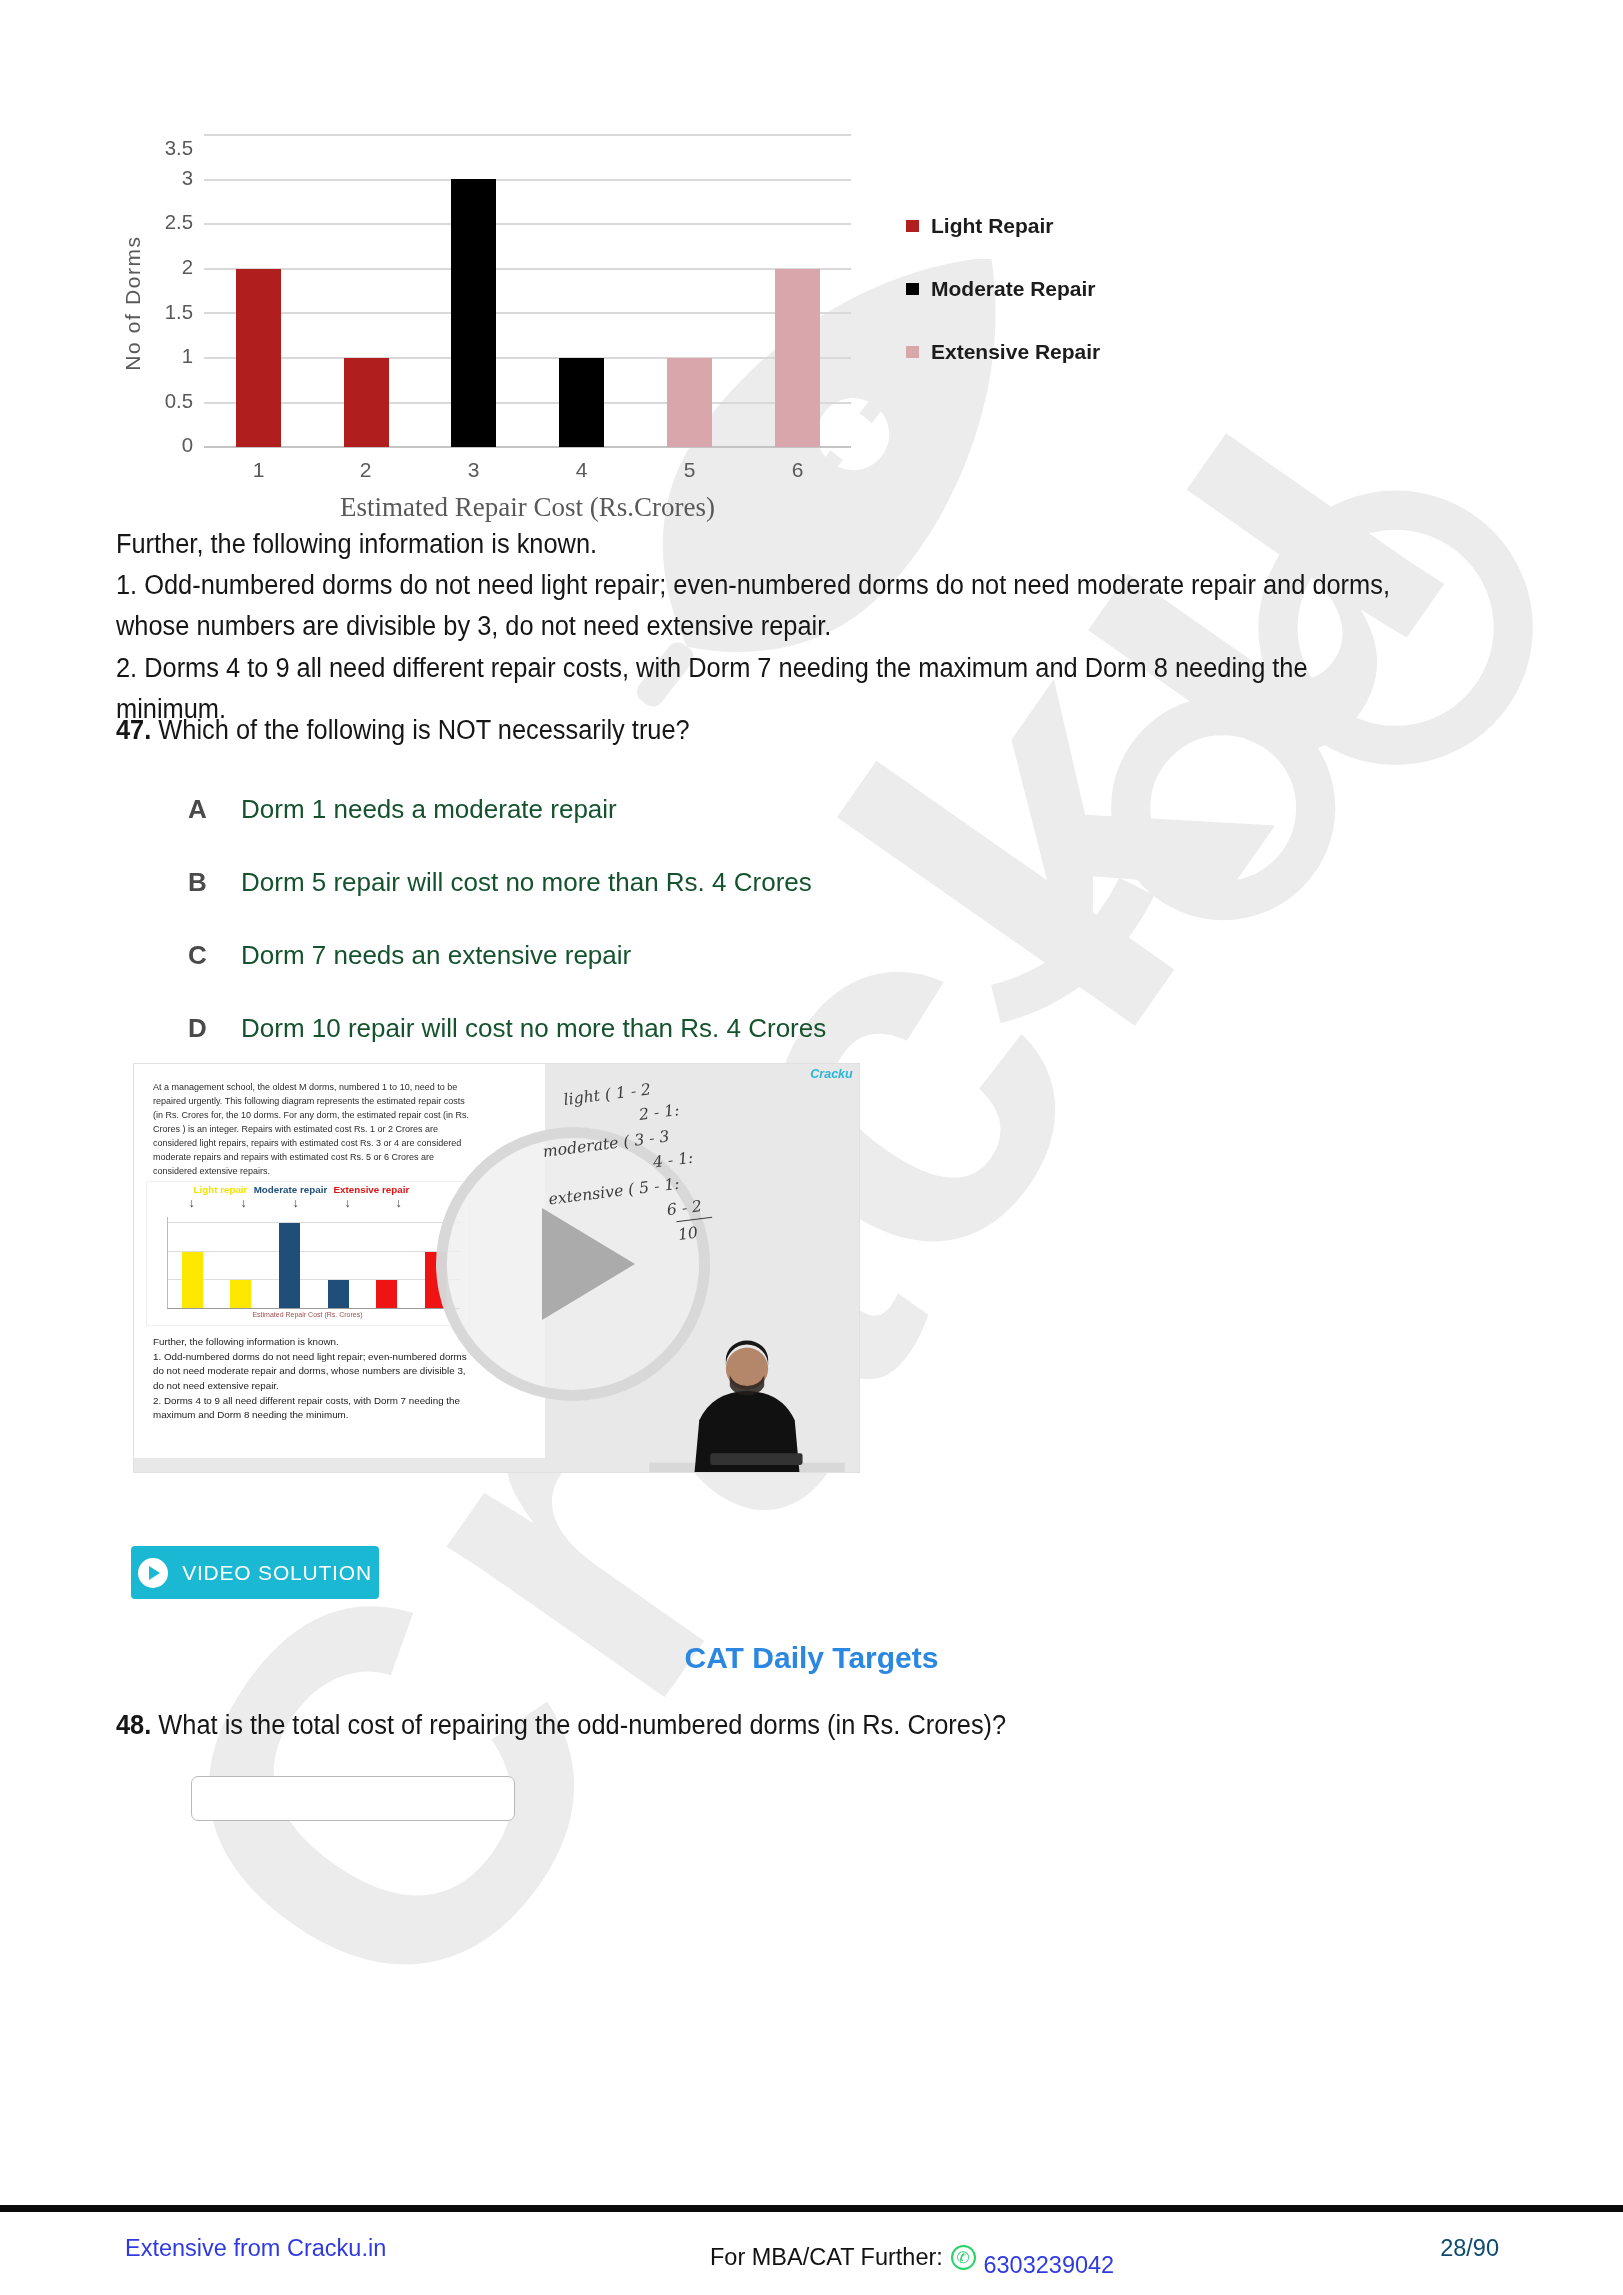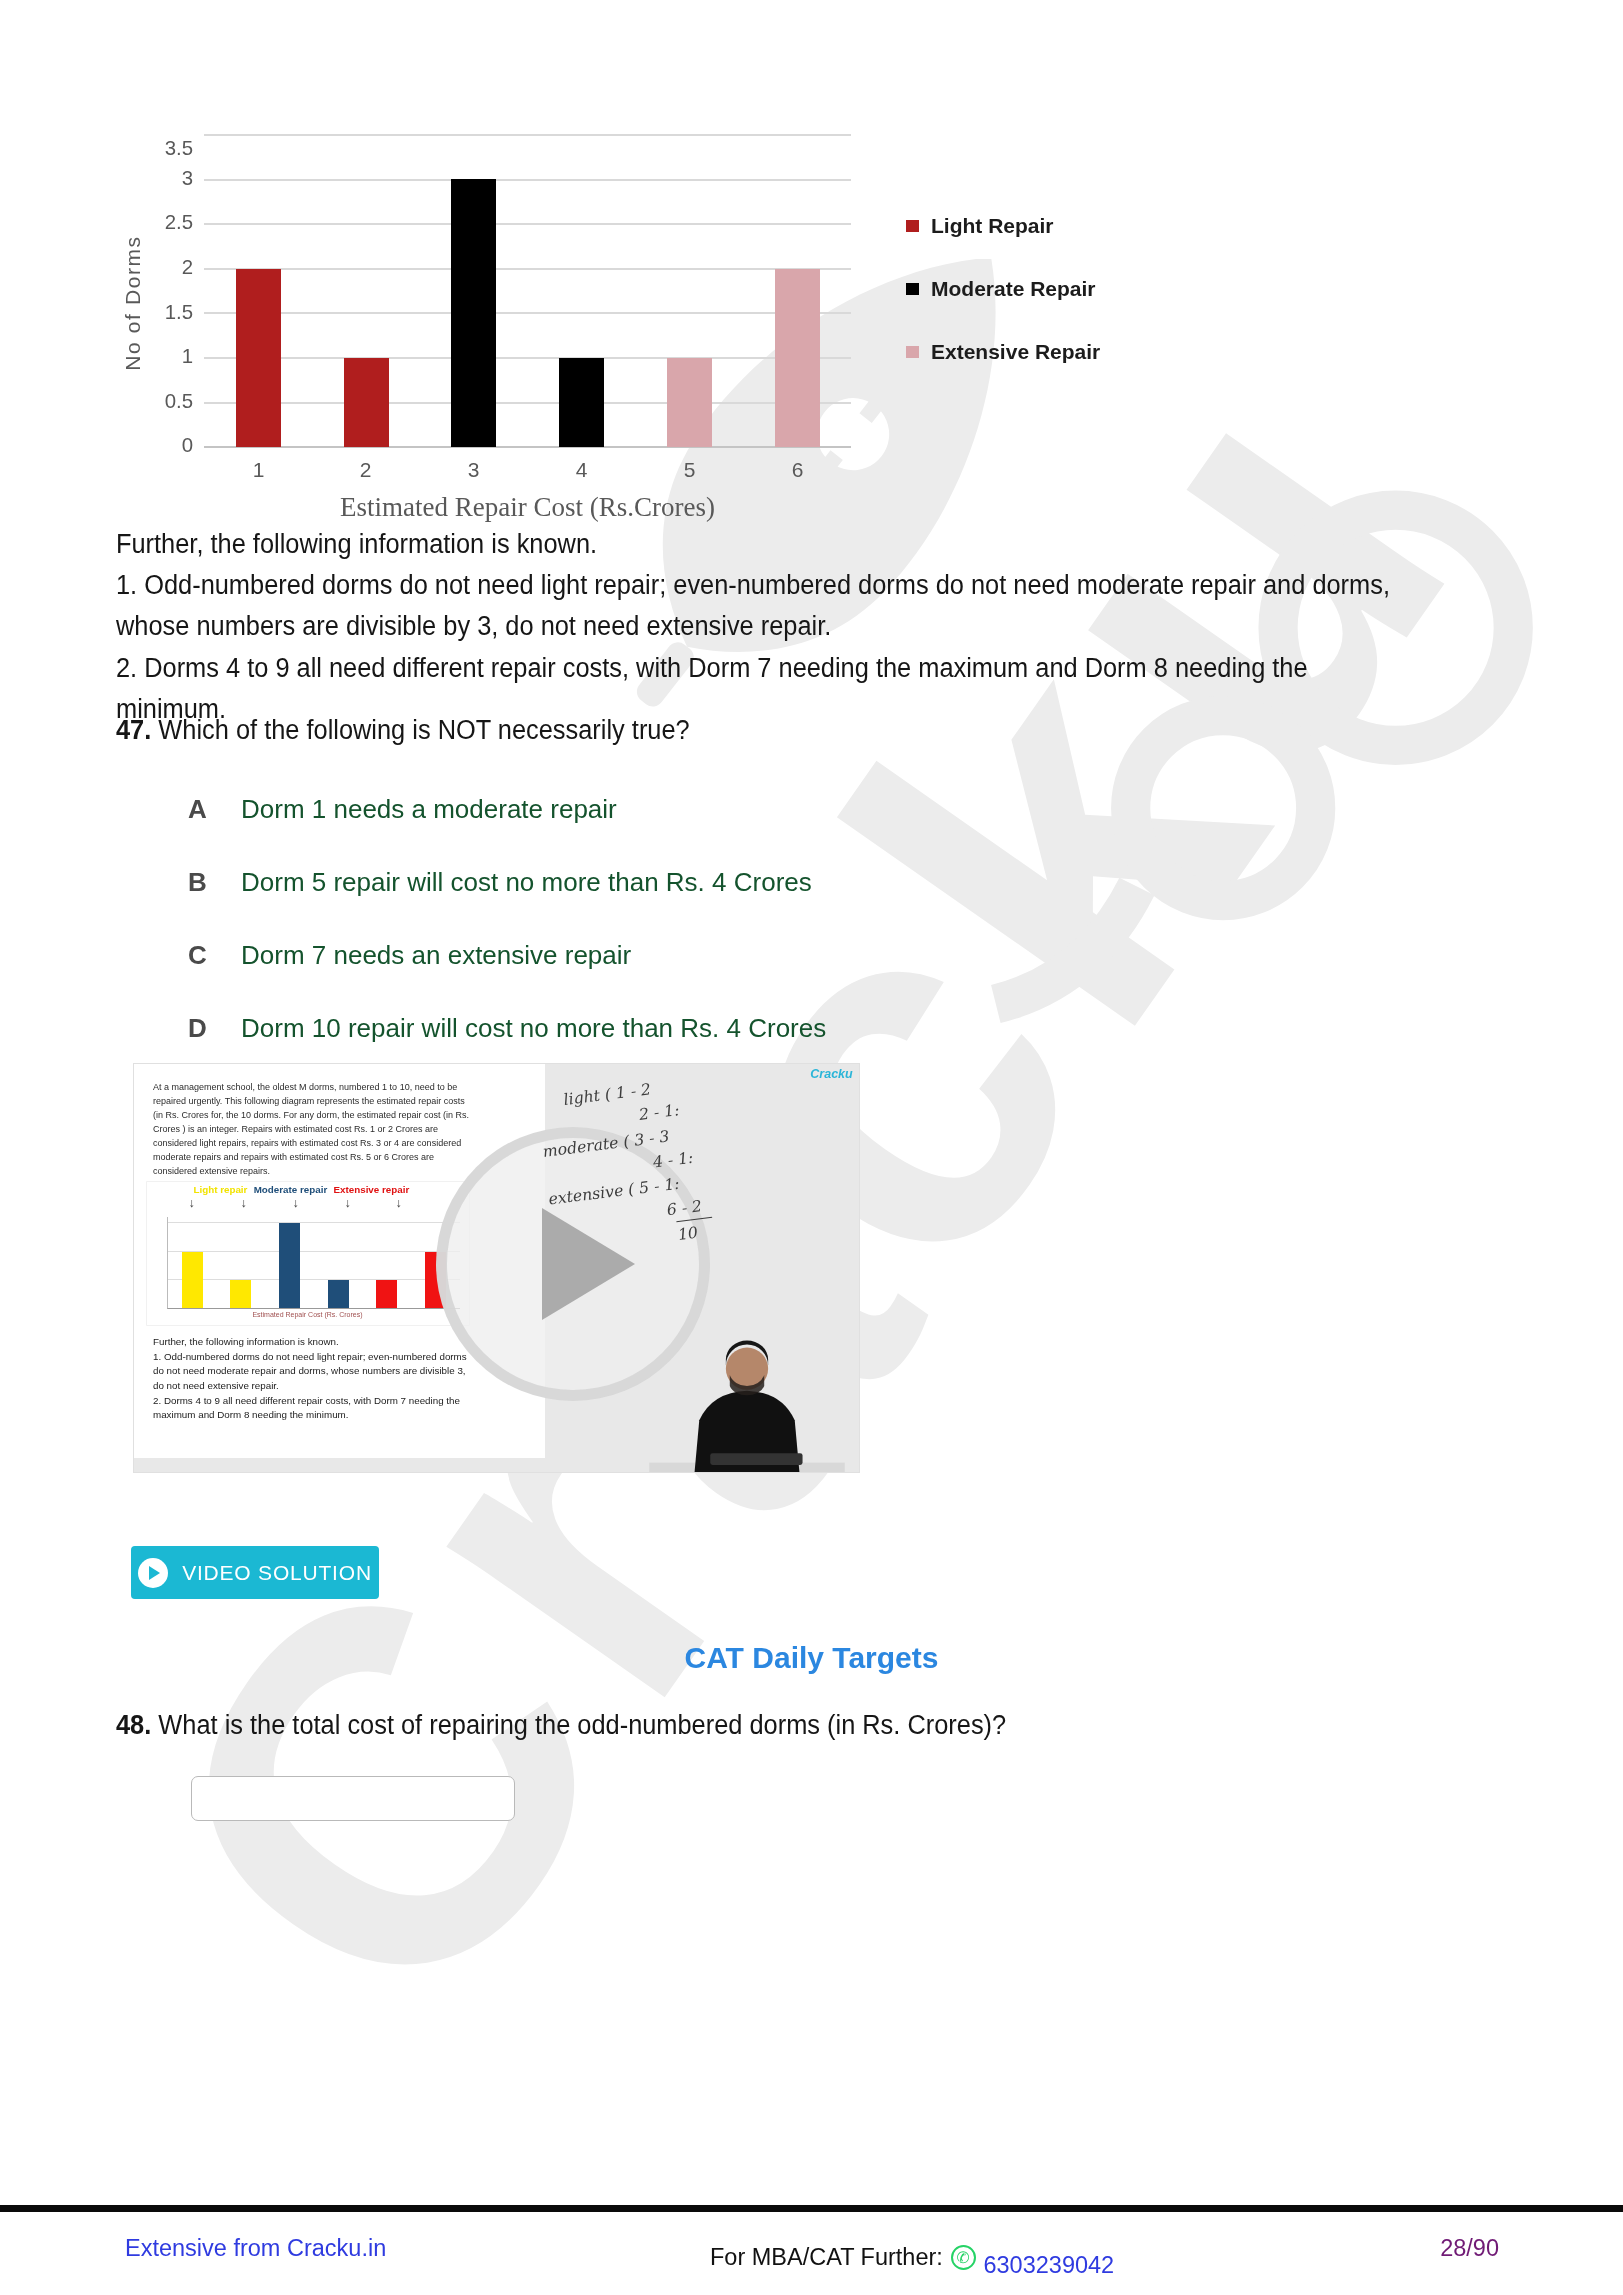--- a/index.html
+++ b/index.html
@@ -86,21 +86,21 @@
     border:1.6px solid #b9b9b9; border-radius:7px; box-sizing:border-box; font-size:23.5px; padding:0 11px;
     font-family:"Liberation Sans", sans-serif; color:#333; background:#fff;}
   
   .footer-divider{position:absolute; left:0; top:2205px; width:1623px; height:7px; background:#0a0a0a; z-index:1;}
   .footer{position:absolute; left:0; top:2232px; width:1623px; height:38px; z-index:1; font-size:23.5px;}
   .f-left{position:absolute; left:125px; top:3.1px; color:#2f3be0; cursor:pointer;}
   .f-center{position:absolute; left:710px; top:3.1px; color:#111; display:flex; align-items:center; gap:7.8px;}
   .wa-icon{display:inline-flex; width:25px; height:25px; border:2.4px solid #25d366; border-radius:50%;
     align-items:center; justify-content:center; color:#25d366; font-size:15.7px; box-sizing:border-box; background:#fff;}
   .f-phone{color:#2f3be0; cursor:pointer;margin-top:17px;}
-  .f-page{position:absolute; right:124px; top:3.1px; color:#701a75;}
+  .f-page{position:absolute; right:124px; top:3.1px; color:#0c4a6e;}
 </style>
 </head>
 <body>
 
 <div class="page">
 
   <div class="wm-text">Cracku</div>
   <svg class="wm-logo" width="1027" height="863" viewBox="0 0 1310 1100">
     <g fill="#ececec" transform="rotate(38 420 300)">
       <path d="M300,10 C420,120 470,300 455,430 C445,530 380,600 300,640 C220,600 155,530 145,430 C130,300 180,120 300,10 Z

